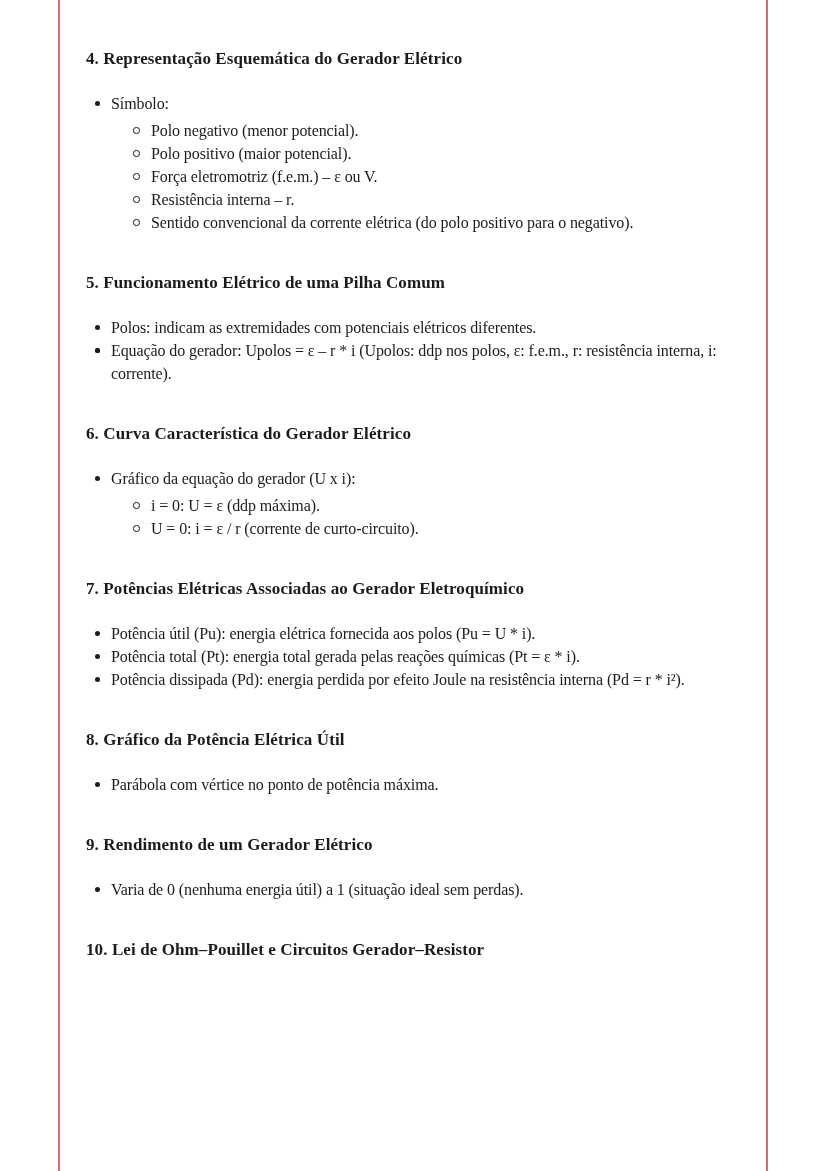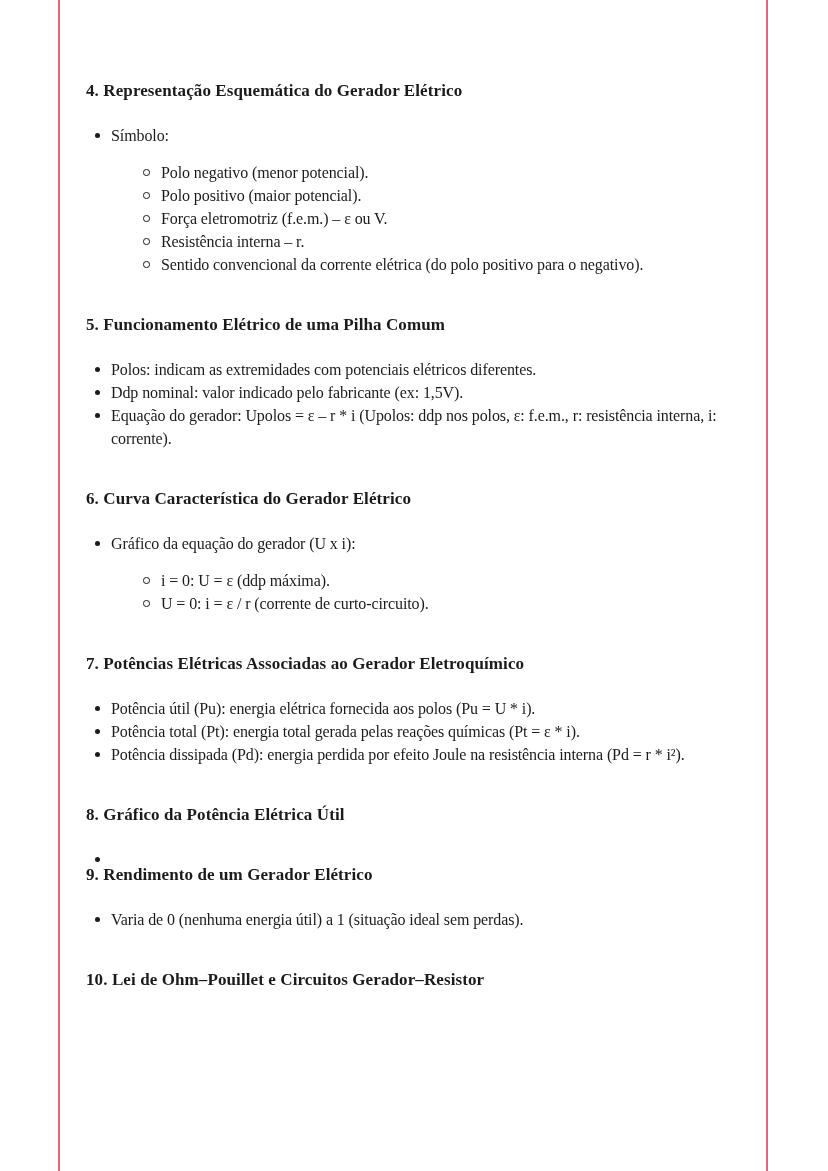--- a/index.html
+++ b/index.html
@@ -20,21 +20,21 @@
     top: 0;
     bottom: 0;
     left: 58px;
     width: 710px;
     border-left: 2px solid #dd6972;
     border-right: 2px solid #dd6972;
     box-sizing: border-box;
     background: #ffffff;
   }
   .content {
-    padding: 80px 14px 0 26px;
+    padding: 48px 14px 0 26px;
   }
   h3.sec-heading {
     font-size: 17px;
     line-height: 22px;
     font-weight: bold;
     margin: 38px 0 22px 0;
     letter-spacing: 0.1px;
   }
   section.sec:first-child h3.sec-heading {
     margin-top: 0;
@@ -48,21 +48,21 @@
   }
   ul.blist li {
     position: relative;
     margin: 0;
   }
   ul.blist > li {
     padding-left: 25px;
   }
   ul.blist ul.sub {
     list-style: none;
-    margin: 14px;
+    margin: 4px;
     padding: 0;
   }
   ul.blist ul.sub > li {
     padding-left: 26px;
     margin-left: 10px;
   }
   .marker {
     position: absolute;
     left: 9px;
     top: 9px;
@@ -99,21 +99,21 @@
               <li><span class="marker l2"></span><span class="txt">Força eletromotriz (f.e.m.) – ε ou V.</span></li>
               <li><span class="marker l2"></span><span class="txt">Resistência interna – r.</span></li>
               <li><span class="marker l2"></span><span class="txt">Sentido convencional da corrente elétrica (do polo positivo para o negativo).</span></li>
             </ul></li>
         </ul>
       </section>
       <section class="sec">
         <h3 class="sec-heading">5. Funcionamento Elétrico de uma Pilha Comum</h3>
         <ul class="blist">
           <li><span class="marker l1"></span><span class="txt">Polos: indicam as extremidades com potenciais elétricos diferentes.</span></li>
-          <li><span class="marker l1"></span><span class="txt">Ddp nominal: valor indicado pelo fabricante (ex: 1,5V).</span></li>
+          <li><span class="marker l1"></span></li>
           <li><span class="marker l1"></span><span class="txt">Equação do gerador: Upolos = ε – r * i (Upolos: ddp nos polos, ε: f.e.m., r: resistência interna, i: corrente).</span></li>
         </ul>
       </section>
       <section class="sec">
         <h3 class="sec-heading">6. Curva Característica do Gerador Elétrico</h3>
         <ul class="blist">
           <li><span class="marker l1"></span><span class="txt">Gráfico da equação do gerador (U x i):</span><ul class="sub">
               <li><span class="marker l2"></span><span class="txt">i = 0: U = ε (ddp máxima).</span></li>
               <li><span class="marker l2"></span><span class="txt">U = 0: i = ε / r (corrente de curto-circuito).</span></li>
             </ul></li>
@@ -123,21 +123,21 @@
         <h3 class="sec-heading">7. Potências Elétricas Associadas ao Gerador Eletroquímico</h3>
         <ul class="blist">
           <li><span class="marker l1"></span><span class="txt">Potência útil (Pu): energia elétrica fornecida aos polos (Pu = U * i).</span></li>
           <li><span class="marker l1"></span><span class="txt">Potência total (Pt): energia total gerada pelas reações químicas (Pt = ε * i).</span></li>
           <li><span class="marker l1"></span><span class="txt">Potência dissipada (Pd): energia perdida por efeito Joule na resistência interna (Pd = r * i²).</span></li>
         </ul>
       </section>
       <section class="sec">
         <h3 class="sec-heading">8. Gráfico da Potência Elétrica Útil</h3>
         <ul class="blist">
-          <li><span class="marker l1"></span></li>
+          <li><span class="marker l1"></span><span class="txt">Parábola com vértice no ponto de potência máxima.</span></li>
         </ul>
       </section>
       <section class="sec">
         <h3 class="sec-heading">9. Rendimento de um Gerador Elétrico</h3>
         <ul class="blist">
           <li><span class="marker l1"></span><span class="txt">Varia de 0 (nenhuma energia útil) a 1 (situação ideal sem perdas).</span></li>
         </ul>
       </section>
       <section class="sec">
         <h3 class="sec-heading">10. Lei de Ohm–Pouillet e Circuitos Gerador–Resistor</h3>

